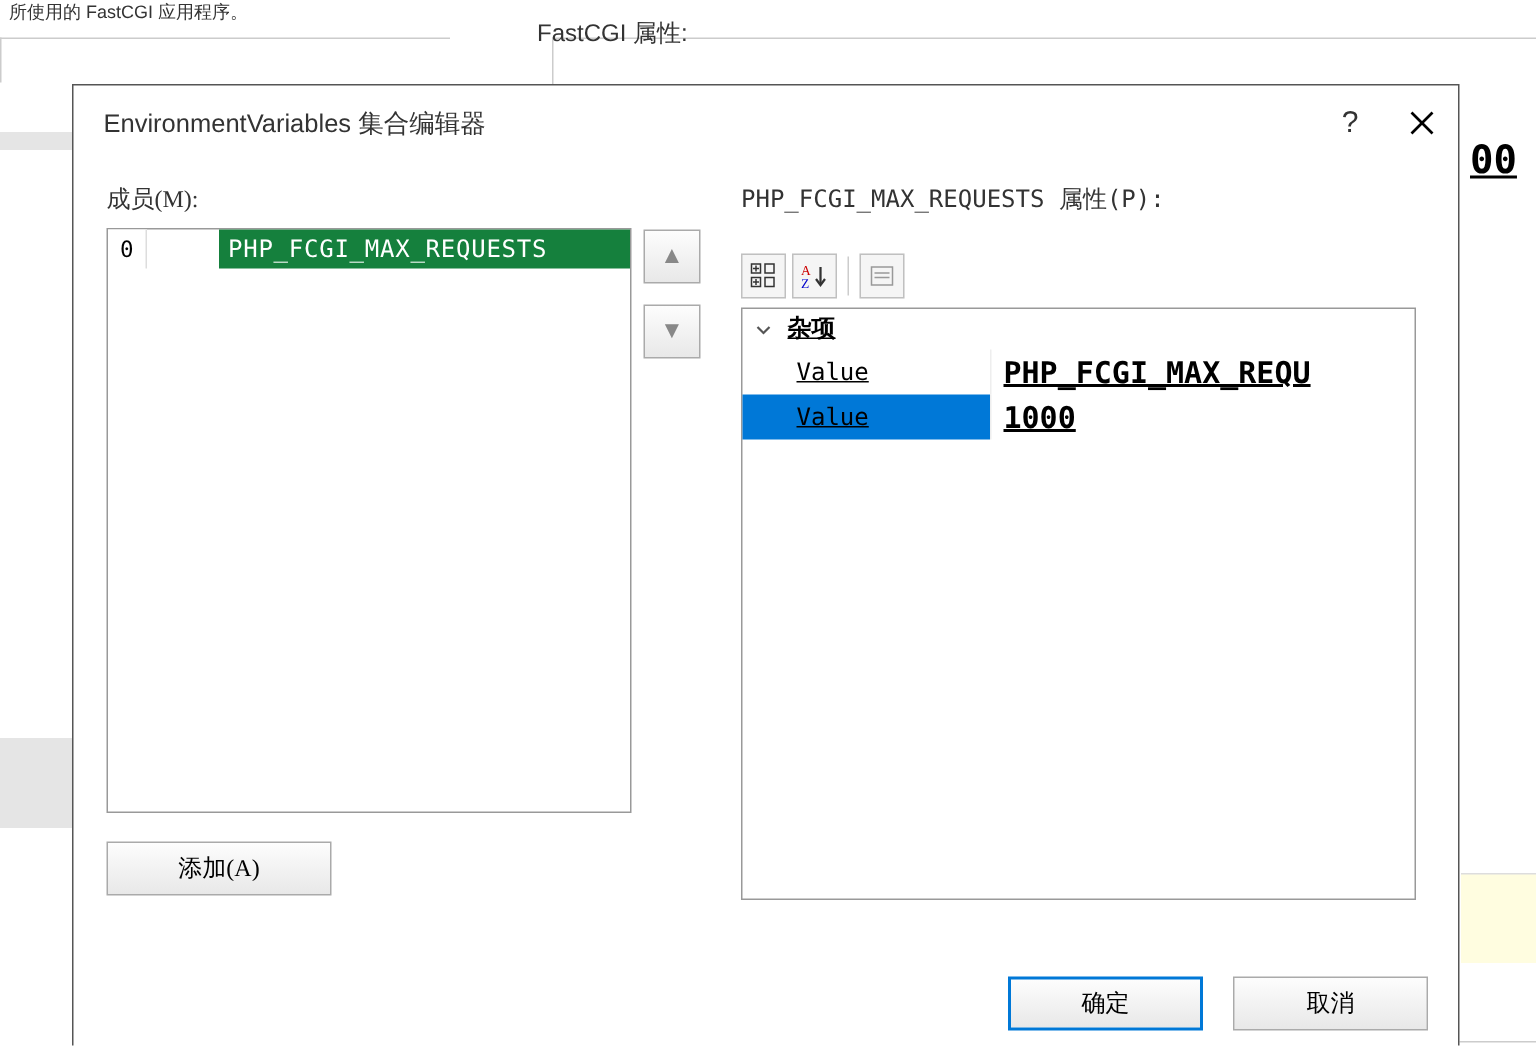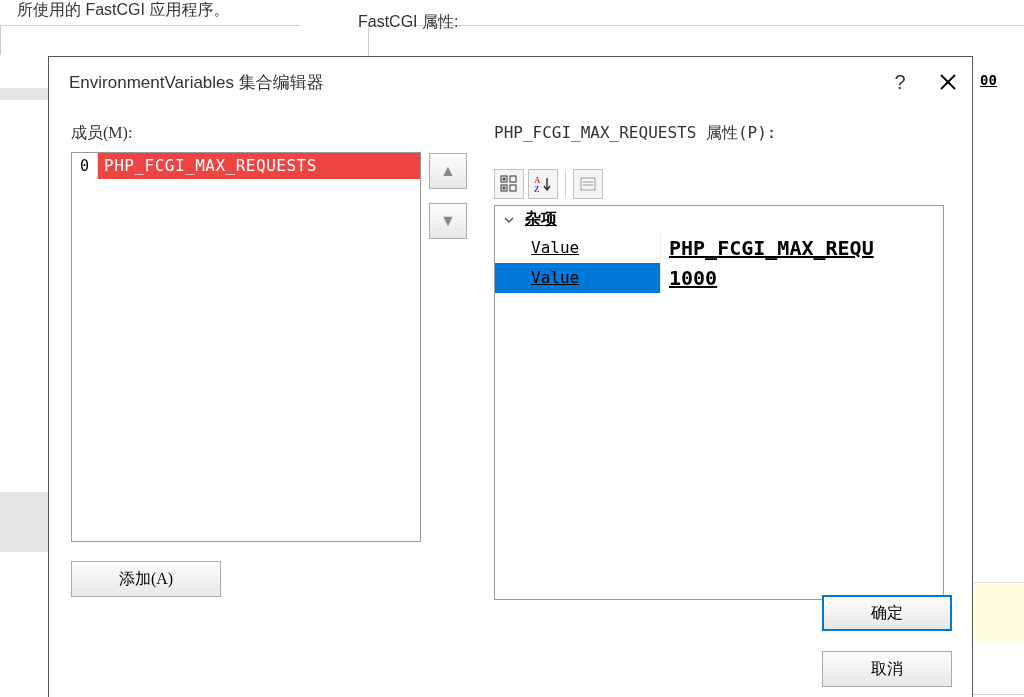--- a/index.html
+++ b/index.html
@@ -12,36 +12,36 @@
       font-size: 14px;
       background: #fff;
       width: 1024px;
       height: 697px;
       position: relative;
       overflow: hidden;
     }
     .background-text-1 {
       position: absolute;
       top: 0px;
-      left: 17px;
-      font-size: 16px;
+      left: 6px;
+      font-size: 12px;
       color: #333;
     }
     .background-text-2 {
       position: absolute;
       top: 12px;
       left: 358px;
       font-size: 16px;
       color: #333;
     }
     .background-text-3 {
       position: absolute;
-      top: 72px;
+      top: 92px;
       left: 980px;
-      font-size: 14px;
+      font-size: 26px;
       font-weight: bold;
       font-family: "Consolas", monospace;
       color: #000;
       text-decoration: underline;
     }
     .bg-border {
       position: absolute;
       top: 25px;
       left: 0;
       width: 300px;
@@ -127,26 +127,27 @@
     .member-index {
       width: 26px;
       text-align: center;
       font-family: "Consolas", monospace;
       font-size: 15px;
       border-right: 1px solid #ddd;
       background: #fff;
     }
     .member-name {
       flex: 1;
-      background: #ef4444;
+      background: #15803d;
       color: #fff;
       padding-left: 6px;
       font-family: "Consolas", monospace;
       font-size: 16px;
       letter-spacing: 0.5px;
+      margin-left: 48px;
     }
     .btn-col {
       position: absolute;
       top: 46px;
       left: 380px;
       display: flex;
       flex-direction: column;
       gap: 14px;
     }
     .arrow-btn {
@@ -257,21 +258,20 @@
       display: flex;
       align-items: center;
       justify-content: center;
     }
     .footer-btns {
       position: absolute;
       bottom: 18px;
       right: 20px;
       display: flex;
       gap: 20px;
-      flex-direction: column;
     }
     .footer-btn {
       width: 130px;
       height: 36px;
       border: 1px solid #aaa;
       background: linear-gradient(#fdfdfd, #e8e8e8);
       font-family: "SimSun", serif;
       font-size: 16px;
       display: flex;
       align-items: center;

